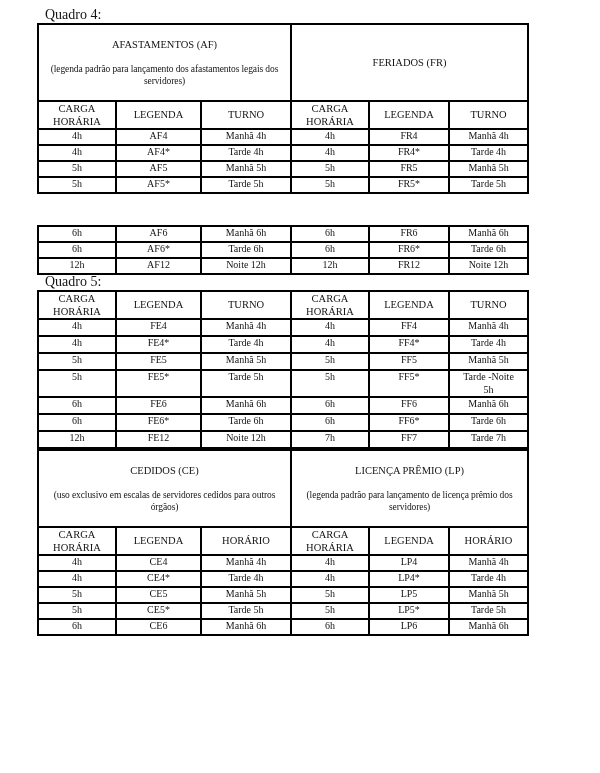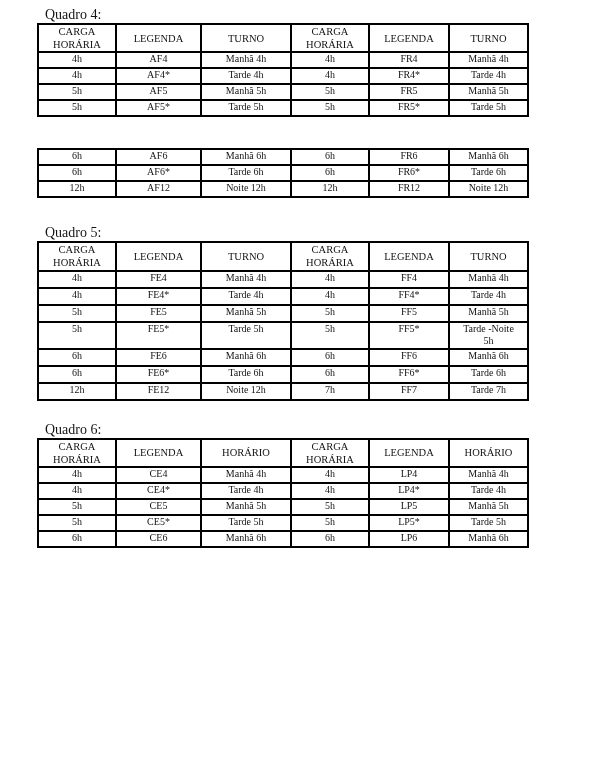--- a/index.html
+++ b/index.html
@@ -24,40 +24,49 @@
     padding: 0 2px; height: 14px; line-height: 1.25;
     white-space: pre-line; overflow: hidden;
     vertical-align: top;
   }
   .q5 td { height: 15px; }
   .col-header th { height: 26px; font-size: 10.5px; vertical-align: middle; }
   .group-header td { height: 44px; vertical-align: middle; }
   .gh-title { font-size: 10.5px; line-height: 13px; }
   .gh-sub { font-size: 9.5px; line-height: 12px; letter-spacing: -0.1px; }
   .cont-table { margin-top: 31px; }
-  .lbl-q5 { margin-top: 28px; }
+  .lbl-q5 { }
   .lbl-q6 { margin-top: 22px; }
 </style>
 </head>
 <body>
 
 <div class="page">
 
   <div class="q-label">Quadro 4:</div>
 
   <table class="doc-table">
     <colgroup>
       <col style="width:78px">
         <col style="width:85px">
         <col style="width:90px">
       <col style="width:78px">
         <col style="width:80px">
         <col style="width:79px">
     </colgroup>
     <tbody>
+      <tr class="group-header">
+        <td colspan="3">
+          <div class="gh-title">AFASTAMENTOS (AF)</div>
+          <div class="gh-sub">(legenda padrão para lançamento dos afastamentos legais dos servidores)</div>
+        </td>
+        <td colspan="3">
+          <div class="gh-title">FERIADOS (FR)</div>
+        </td>
+      </tr>
       <tr class="col-header">
         <th>CARGA HORÁRIA</th>
         <th>LEGENDA</th>
         <th>TURNO</th>
         <th>CARGA HORÁRIA</th>
         <th>LEGENDA</th>
         <th>TURNO</th>
       </tr>
     </tbody>
     <tbody>
@@ -208,32 +217,41 @@
           <td>12h</td>
           <td>FE12</td>
           <td>Noite 12h</td>
           <td>7h</td>
           <td>FF7</td>
           <td>Tarde 7h</td>
         </tr>
       </tbody>
   </table>
 
-  <div class="q-label lbl-q6">Quadro 6:</div>
 
   <table class="doc-table">
     <colgroup>
       <col style="width:78px">
         <col style="width:85px">
         <col style="width:90px">
       <col style="width:78px">
         <col style="width:80px">
         <col style="width:79px">
     </colgroup>
     <tbody>
+      <tr class="group-header">
+        <td colspan="3">
+          <div class="gh-title">CEDIDOS (CE)</div>
+          <div class="gh-sub">(uso exclusivo em escalas de servidores cedidos para outros órgãos)</div>
+        </td>
+        <td colspan="3">
+          <div class="gh-title">LICENÇA PRÊMIO (LP)</div>
+          <div class="gh-sub">(legenda padrão para lançamento de licença prêmio dos servidores)</div>
+        </td>
+      </tr>
       <tr class="col-header">
         <th>CARGA HORÁRIA</th>
         <th>LEGENDA</th>
         <th>HORÁRIO</th>
         <th>CARGA HORÁRIA</th>
         <th>LEGENDA</th>
         <th>HORÁRIO</th>
       </tr>
     </tbody>
     <tbody>

